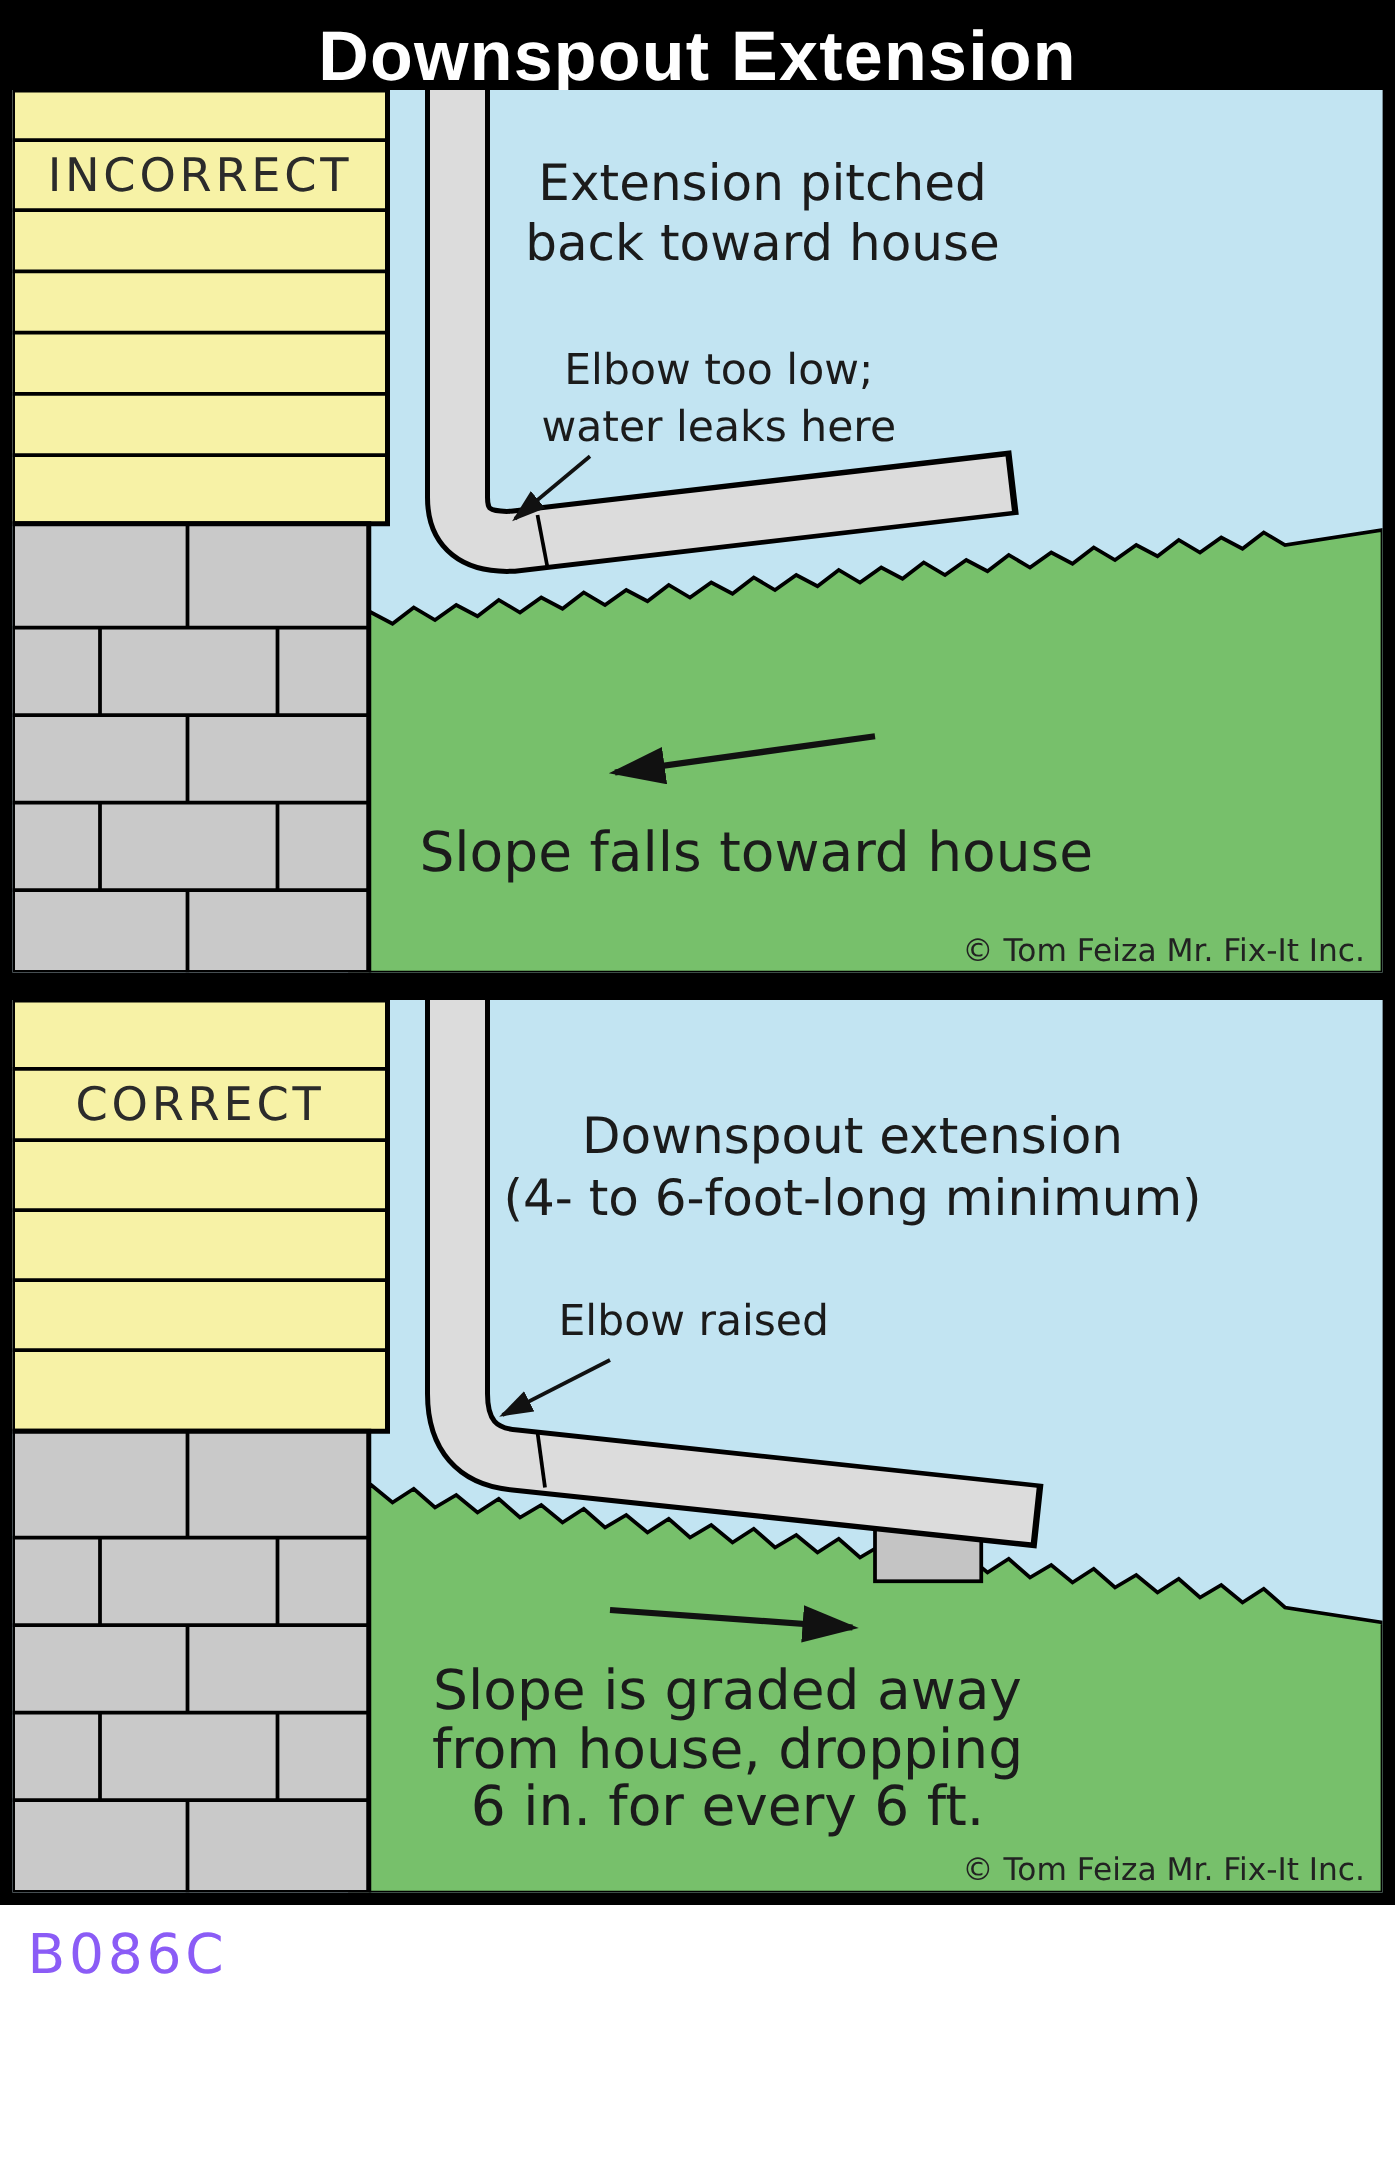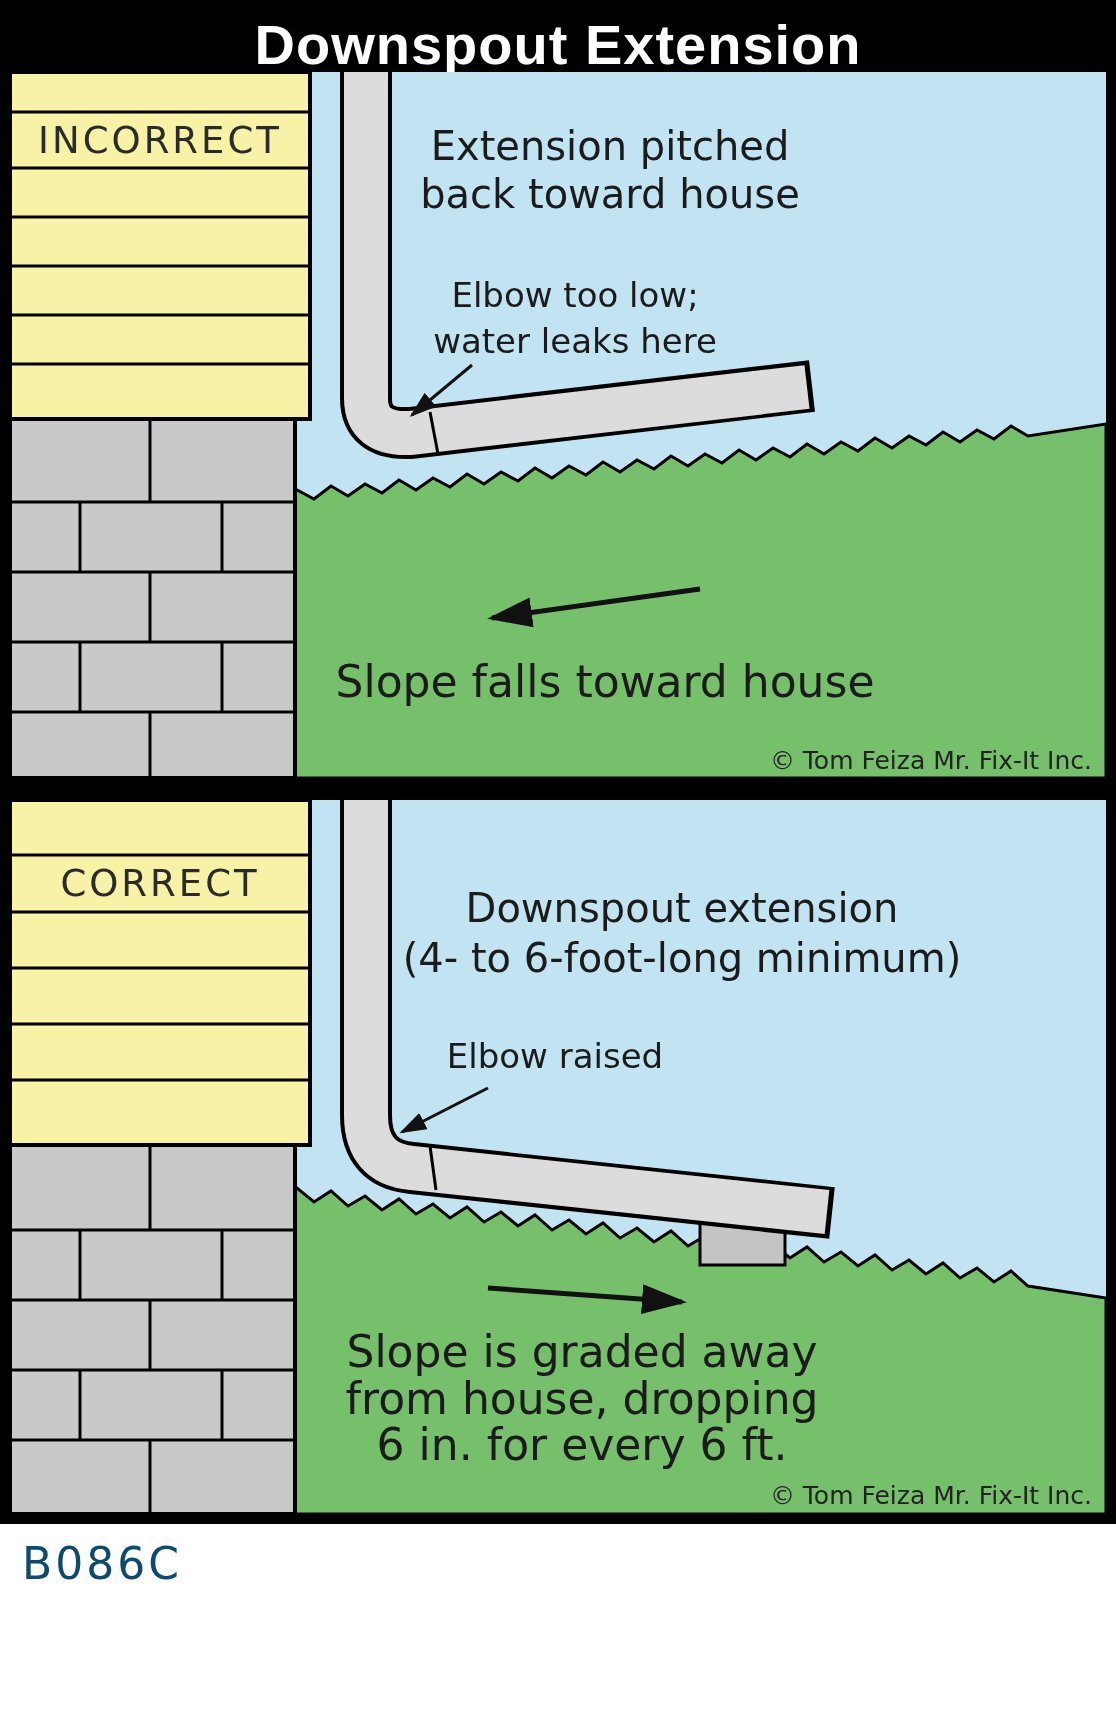--- a/index.html
+++ b/index.html
@@ -54,21 +54,21 @@
     position: absolute;
     left: 0; top: 1524px;
     width: 1116px; height: 208px;
     background: #ffffff;
   }
   .figure-code {
     position: absolute;
     left: 22px; top: 14px;
     font-size: 44px;
     letter-spacing: 3px;
-    color: #0c4a6e;
+    color: #8b5cf6;
     font-family: "DejaVu Sans", sans-serif;
   }
 </style>
 </head>
 <body>
 
 <div id="figure">
 
   <div class="frame"></div>
 

